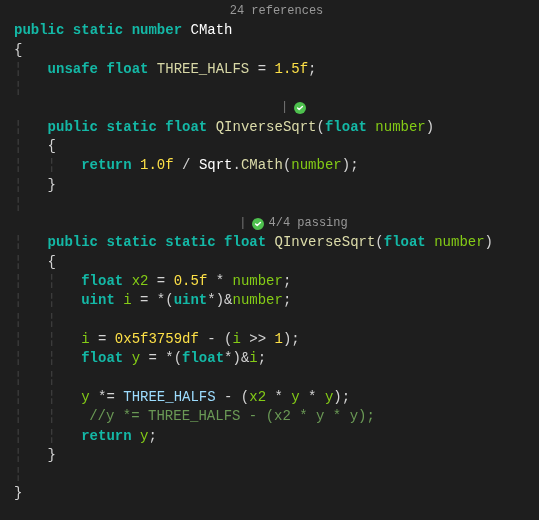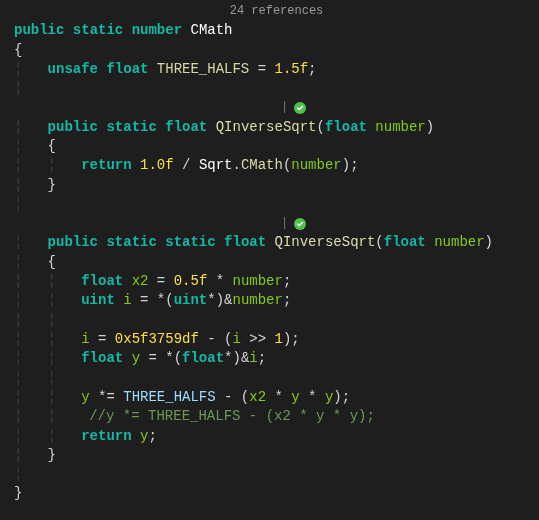--- a/index.html
+++ b/index.html
@@ -84,20 +84,21 @@
 
 <div class="line"><span class="guide">¦   </span></div>
 
 <div class="codelens" style="padding-left:32px;">
   <span class="sep">|</span>
   <span class="pass-icon">
     <svg viewBox="0 0 10 10">
         <path d="M2 5 L4 7 L8 3" stroke="#fff" stroke-width="1.8" fill="none" stroke-linecap="round" stroke-linejoin="round"></path>
       </svg>
   </span>
+  <span>4/4 passing</span>
 </div>
 
 <div class="line"><span class="guide">¦   </span><span class="kw">public</span> <span class="kw">static</span> <span class="kw">static</span> <span class="kw">float</span> <span class="fn">QInverseSqrt</span><span class="pn">(</span><span class="kw">float</span> <span class="var">number</span><span class="pn">)</span></div>
 <div class="line"><span class="guide">¦   </span><span class="brace">{</span></div>
 
 <div class="line"><span class="guide">¦   ¦   </span><span class="kw">float</span> <span class="var">x2</span><span class="op"> = </span><span class="num">0.5f</span><span class="op"> * </span><span class="var">number</span><span class="pn">;</span></div>
 <div class="line"><span class="guide">¦   ¦   </span><span class="kw">uint</span> <span class="var">i</span><span class="op"> = *(</span><span class="kw">uint</span><span class="op">*)&amp;</span><span class="var">number</span><span class="pn">;</span></div>
 
 <div class="line"><span class="guide">¦   ¦   </span></div>
 

